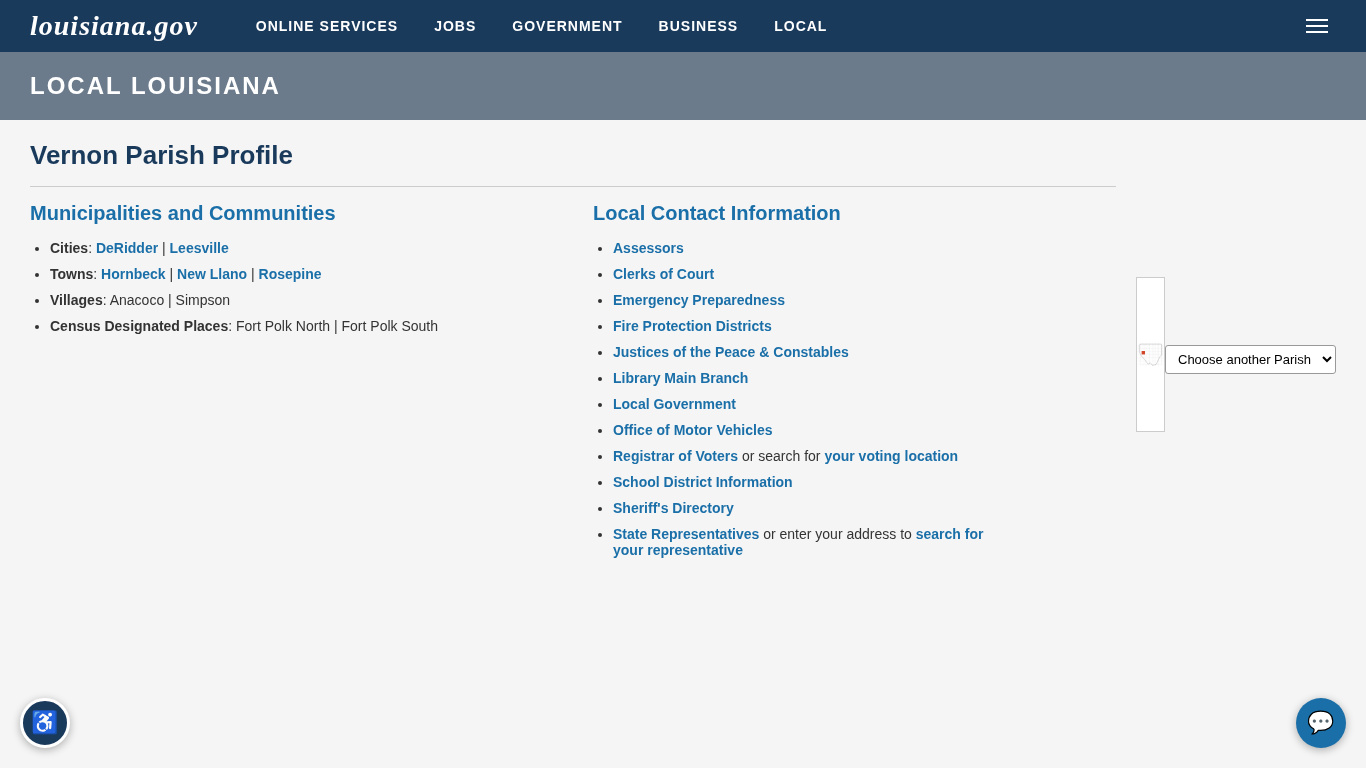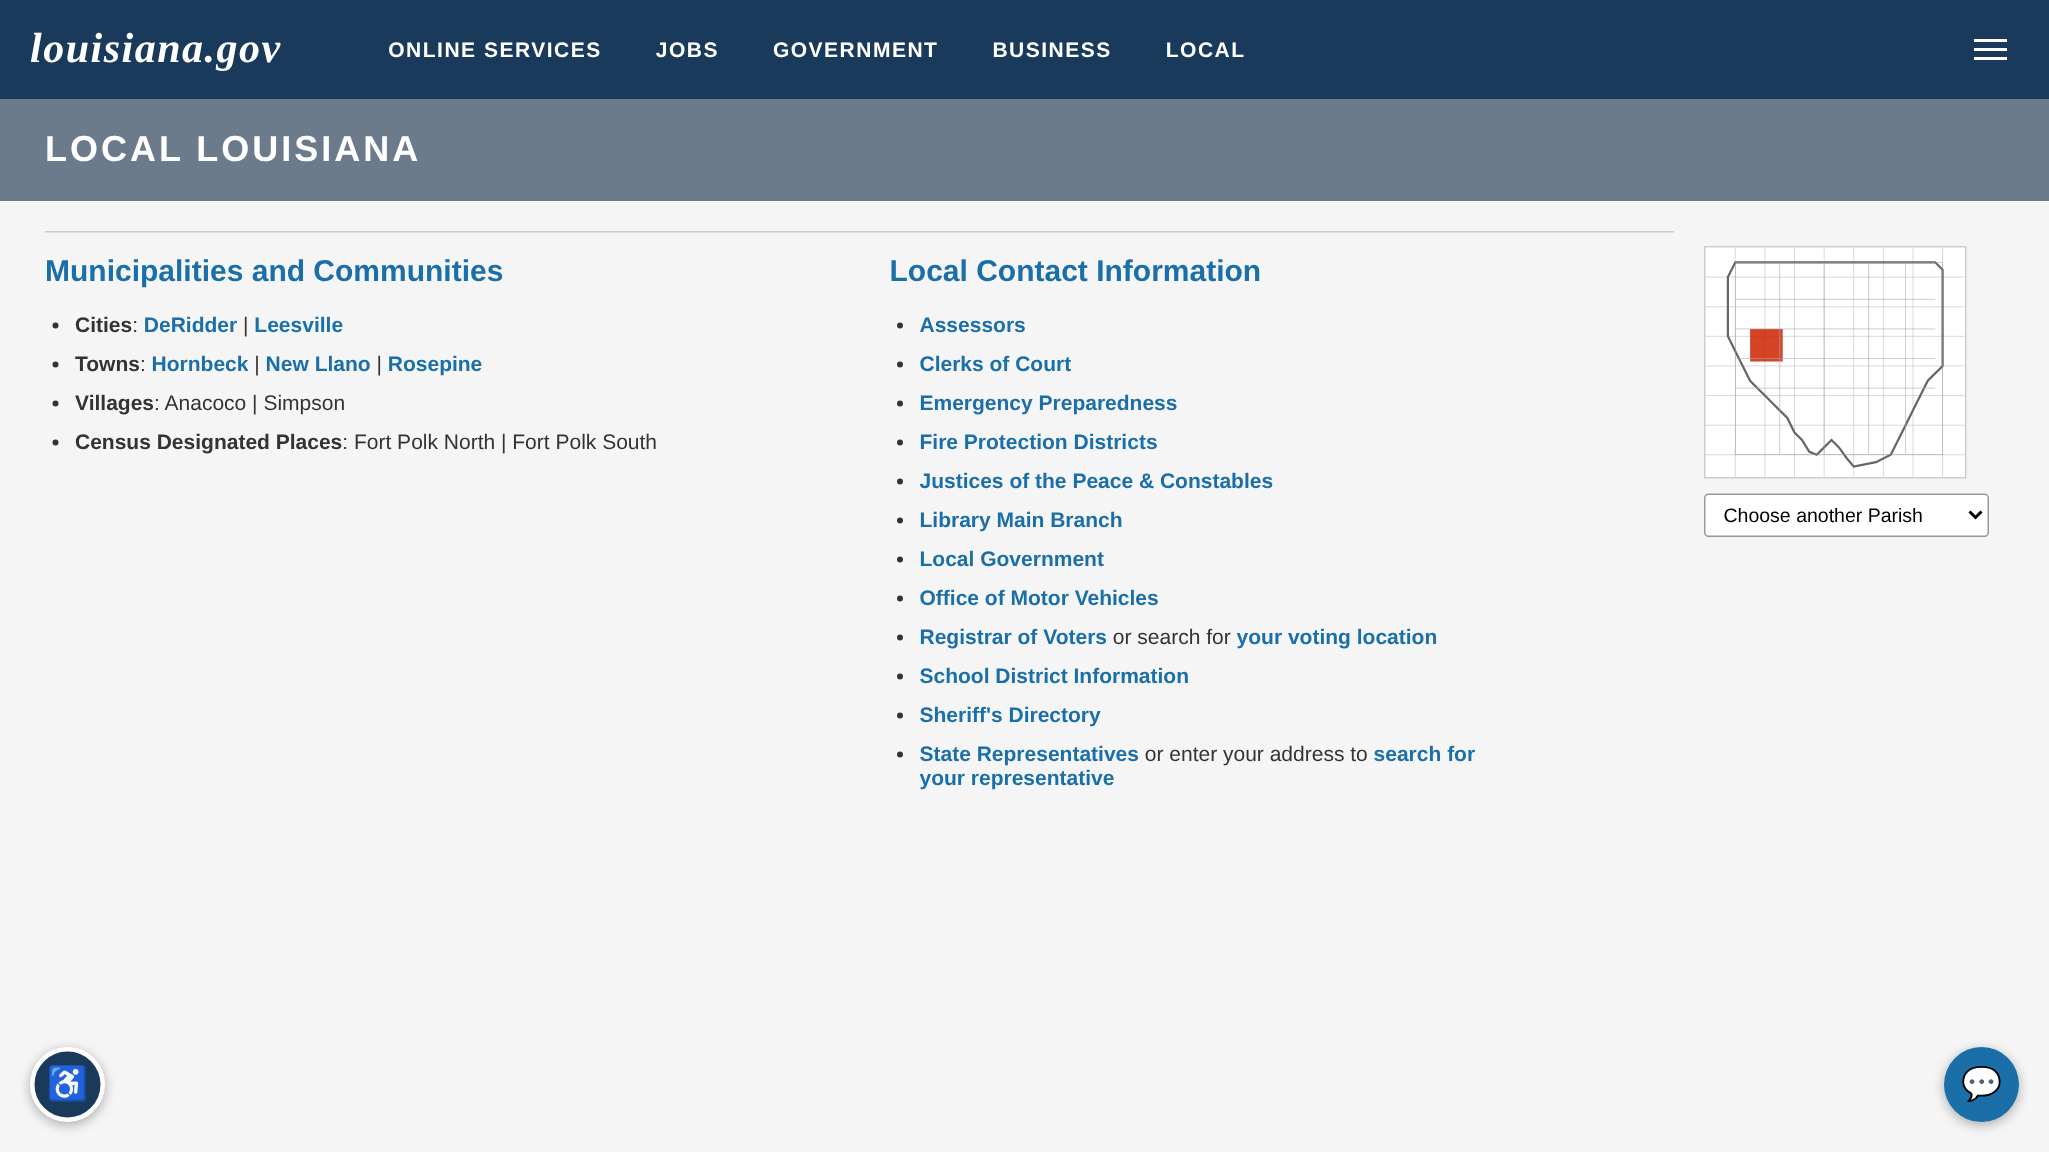--- a/index.html
+++ b/index.html
@@ -3,24 +3,23 @@
   <meta charset="utf-8">
   <style>
     * { margin: 0; padding: 0; box-sizing: border-box; }
     body { font-family: Arial, sans-serif; font-size: 14px; color: #333; background: #f5f5f5; }
 
     
     header {
       background-color: #1a3a5c;
       display: flex;
       align-items: center;
-      padding: 0 20px;
-      height: 66px;
+      padding: 0 30px;
+      height: 52px;
       position: relative;
-      gap: 13px;
     }
     .logo {
       margin-right: 40px;
       flex-shrink: 0;
     }
     .logo-text {
       font-family: 'Times New Roman', serif;
       font-style: italic;
       font-size: 28px;
       color: white;
@@ -88,22 +87,22 @@
       background: #f5f5f5;
       gap: 20px;
     }
     .content-left {
       flex: 1;
     }
     .content-right {
       width: 200px;
       flex-shrink: 0;
       display: flex;
-      flex-direction: column;
-      align-items: flex-start;
+      flex-direction: row;
+      align-items: center;
       padding-top: 10px;
     }
 
     
     .parish-title {
       color: #1a3a5c;
       font-size: 26px;
       font-weight: bold;
       margin-bottom: 15px;
     }
@@ -252,20 +251,21 @@
   </div>
 </header>
 
 <div class="page-banner">
   <h1>LOCAL LOUISIANA</h1>
 </div>
 
 <div class="main-content">
   <div class="content-left">
 
+    <h2 class="parish-title">Vernon Parish Profile</h2>
     <hr class="divider">
 
 
     <div class="two-col">
 
       <div class="col">
         <div class="col-title">Municipalities and Communities</div>
         <ul class="link-list">
           <li>
             <strong>Cities</strong>: <a href="#">DeRidder</a> | <a href="#">Leesville</a>

